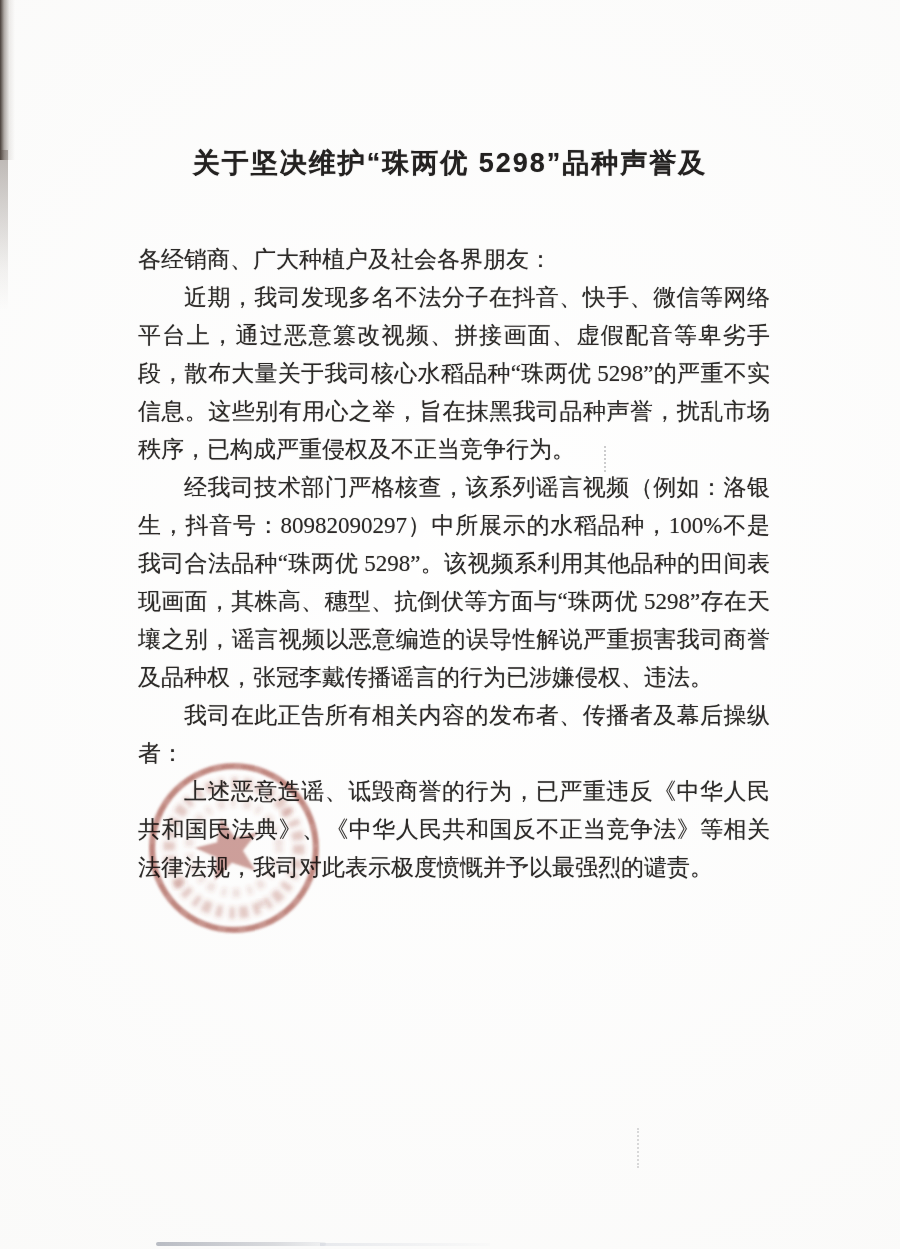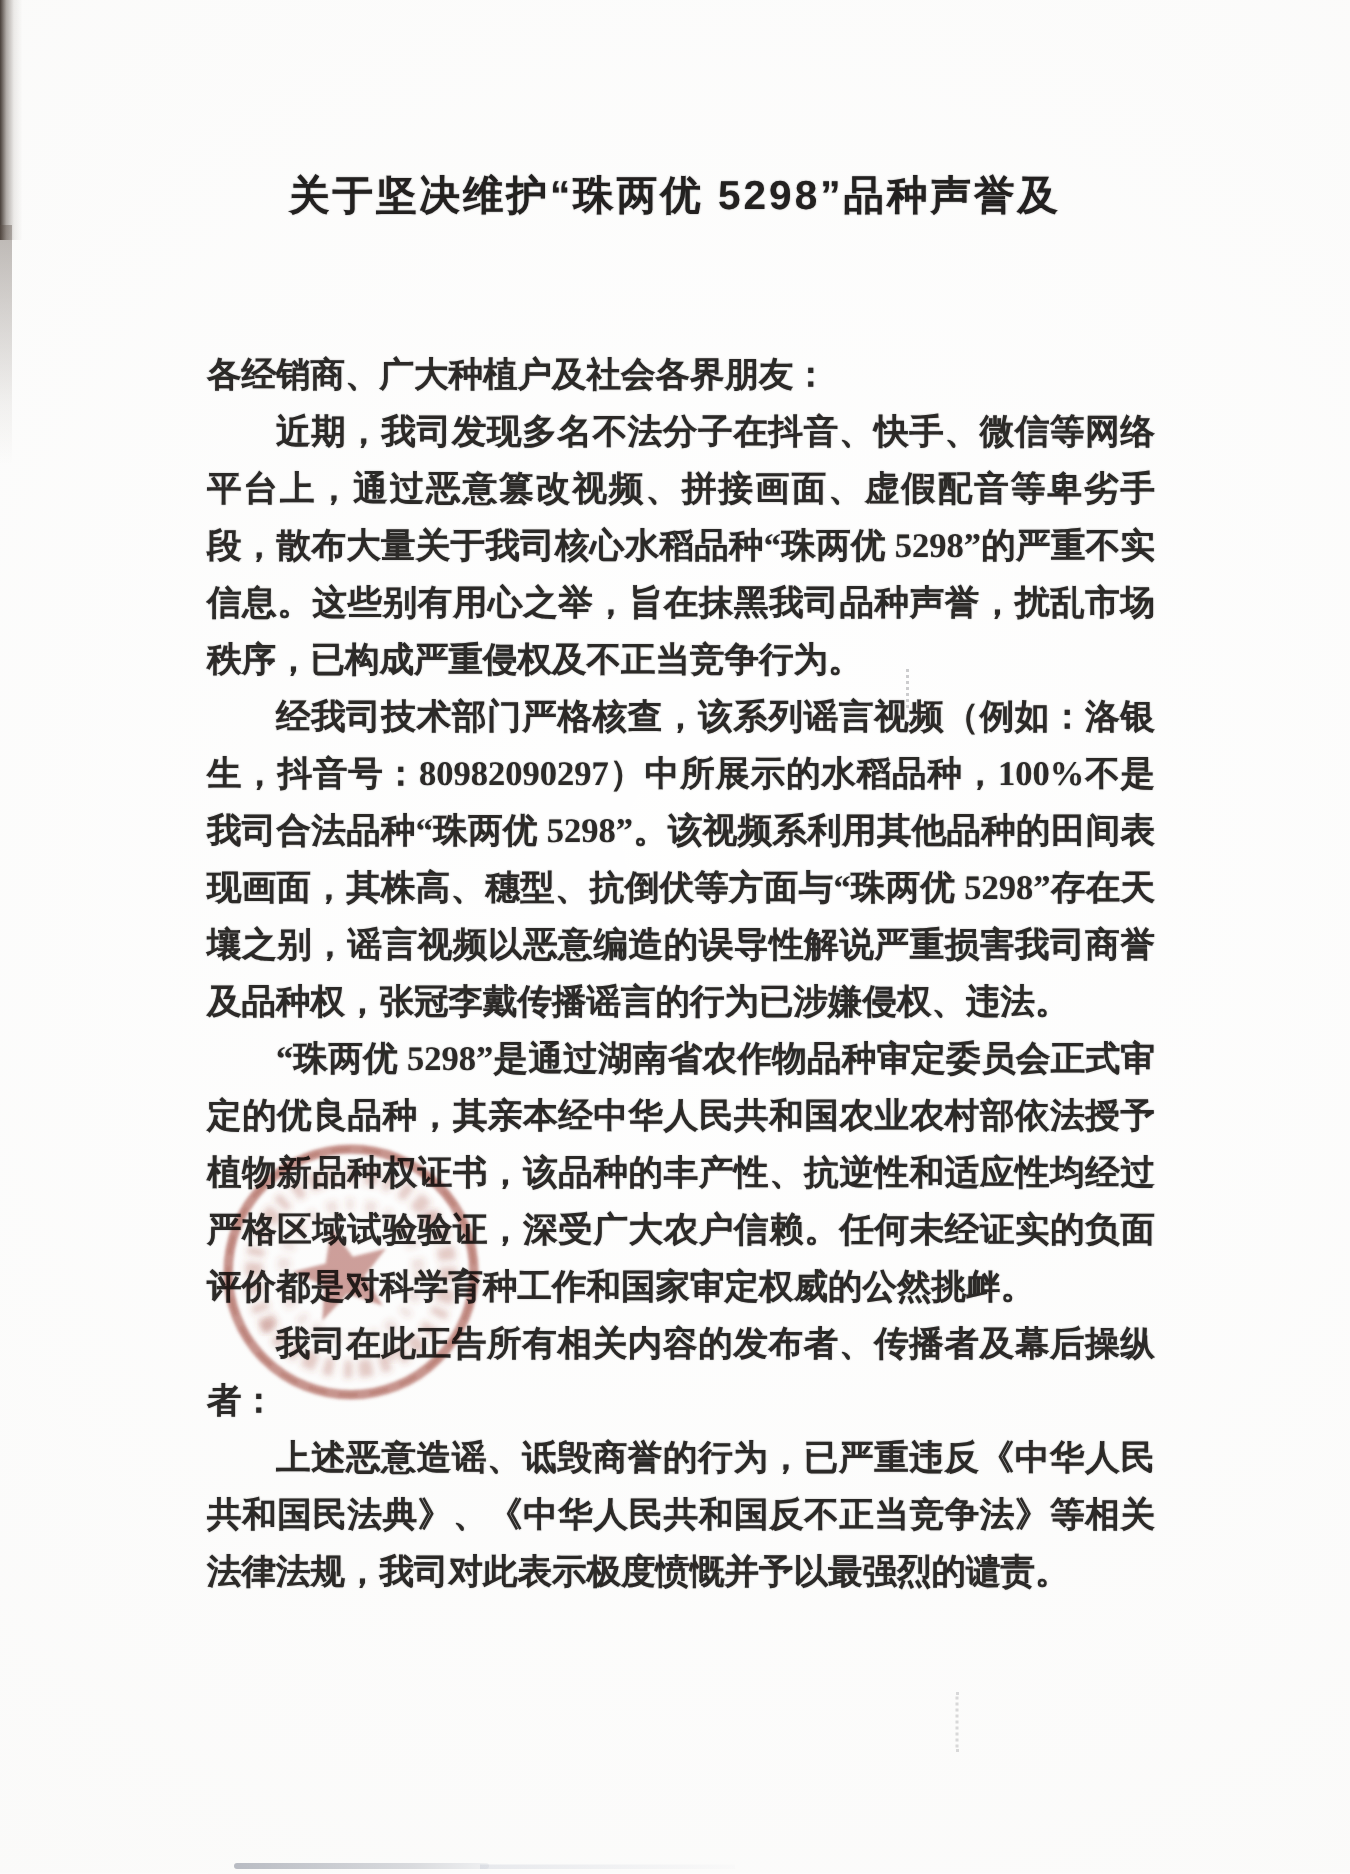--- a/index.html
+++ b/index.html
@@ -34,33 +34,33 @@
   .title {
     position: absolute;
     left: 0; width: 100%;
     text-align: center;
     font-family: "Liberation Sans", "DejaVu Sans", sans-serif;
     font-weight: 700;
     font-size: 27px;
     letter-spacing: 2px;
     color: #232120;
     text-shadow: 0 0 1px rgba(35,33,32,0.55);
+    margin-top: 33px;
   }
   .title-line1 { top: 112px; }
   .title-line2 { top: 170px; }
   .content {
     position: absolute;
-    left: 138px; top: 231px;
+    left: 138px; top: 241px;
     width: 632px;
     font-size: 23px;
     line-height: 38px;
     color: #2c2a28;
     text-align: justify;
     text-shadow: 0 0 1px rgba(44,42,40,0.45);
-    font-weight: bold;
   }
   .content p { margin: 0; text-indent: 2em; }
   .content p.no-indent { text-indent: 0; }
   
   .seal {
     position: absolute;
     left: 144px; top: 757px;
     width: 180px; height: 182px;
     mix-blend-mode: multiply;
     opacity: 0.92;
@@ -96,21 +96,20 @@
 
   <div class="corner-shadow"></div>
   <div class="corner-shadow-tail"></div>
 
   <div class="title title-line1">关于坚决维护“珠两优 5298”品种声誉及</div>
 
   <div class="content">
     <p class="no-indent">各经销商、广大种植户及社会各界朋友：</p>
     <p>近期，我司发现多名不法分子在抖音、快手、微信等网络平台上，通过恶意篡改视频、拼接画面、虚假配音等卑劣手段，散布大量关于我司核心水稻品种“珠两优 5298”的严重不实信息。这些别有用心之举，旨在抹黑我司品种声誉，扰乱市场秩序，已构成严重侵权及不正当竞争行为。</p>
     <p>经我司技术部门严格核查，该系列谣言视频（例如：洛银生，抖音号：80982090297）中所展示的水稻品种，100%不是我司合法品种“珠两优 5298”。该视频系利用其他品种的田间表现画面，其株高、穗型、抗倒伏等方面与“珠两优 5298”存在天壤之别，谣言视频以恶意编造的误导性解说严重损害我司商誉及品种权，张冠李戴传播谣言的行为已涉嫌侵权、违法。</p>
-    <p>“珠两优 5298”是通过湖南省农作物品种审定委员会正式审定的优良品种，其亲本经中华人民共和国农业农村部依法授予植物新品种权证书，该品种的丰产性、抗逆性和适应性均经过严格区域试验验证，深受广大农户信赖。任何未经证实的负面评价都是对科学育种工作和国家审定权威的公然挑衅。</p>
     <p>我司在此正告所有相关内容的发布者、传播者及幕后操纵者：</p>
     <p>上述恶意造谣、诋毁商誉的行为，已严重违反《中华人民共和国民法典》、《中华人民共和国反不正当竞争法》等相关法律法规，我司对此表示极度愤慨并予以最强烈的谴责。</p>
   </div>
 
   <svg class="seal" viewBox="0 0 200 200">
     <defs>
       <filter id="sealBlur" x="-20%" y="-20%" width="140%" height="140%">
         <feGaussianBlur stdDeviation="1.1"></feGaussianBlur>
       </filter>
       <filter id="sealBlurHeavy" x="-20%" y="-20%" width="140%" height="140%">

